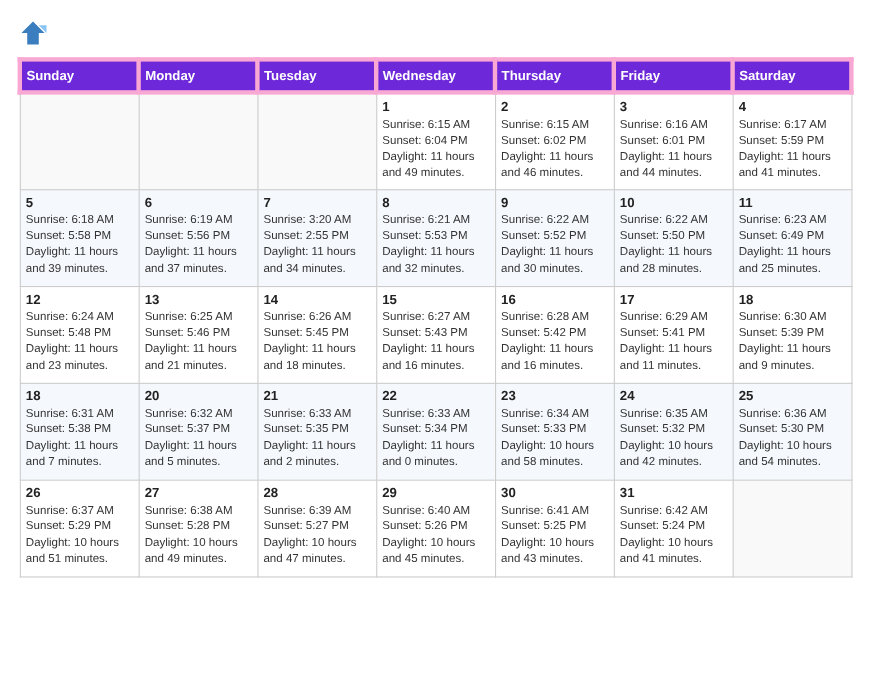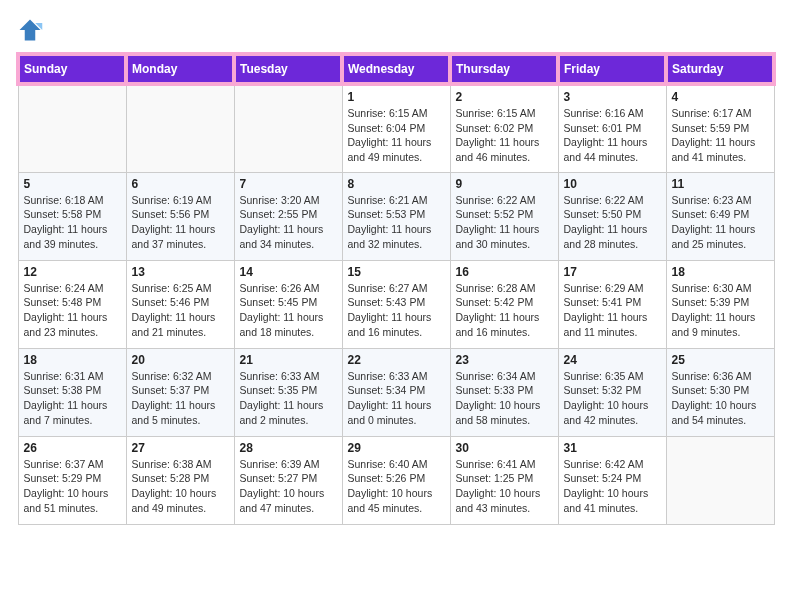--- a/index.html
+++ b/index.html
@@ -306,21 +306,21 @@
         </td>
         <td>
           <div class="day-number">29</div>
           <div class="day-info">Sunrise: 6:40 AM</div>
           <div class="day-info">Sunset: 5:26 PM</div>
           <div class="day-info">Daylight: 10 hours and 45 minutes.</div>
         </td>
         <td>
           <div class="day-number">30</div>
           <div class="day-info">Sunrise: 6:41 AM</div>
-          <div class="day-info">Sunset: 1:25 PM</div>
+          <div class="day-info">Sunset: 5:25 PM</div>
           <div class="day-info">Daylight: 10 hours and 43 minutes.</div>
         </td>
         <td>
           <div class="day-number">31</div>
           <div class="day-info">Sunrise: 6:42 AM</div>
           <div class="day-info">Sunset: 5:24 PM</div>
           <div class="day-info">Daylight: 10 hours and 41 minutes.</div>
         </td>
         <td class="empty-cell"></td>
       </tr>

